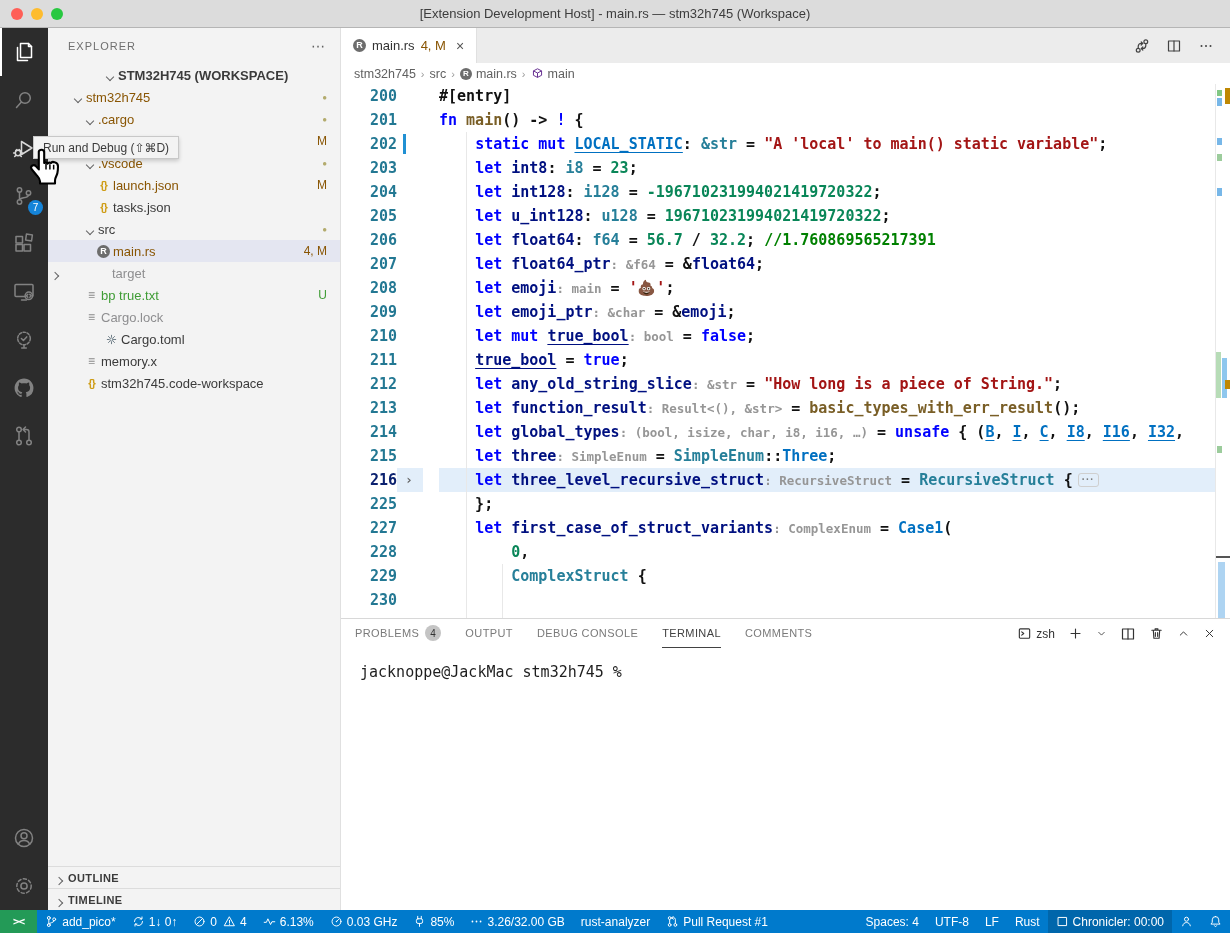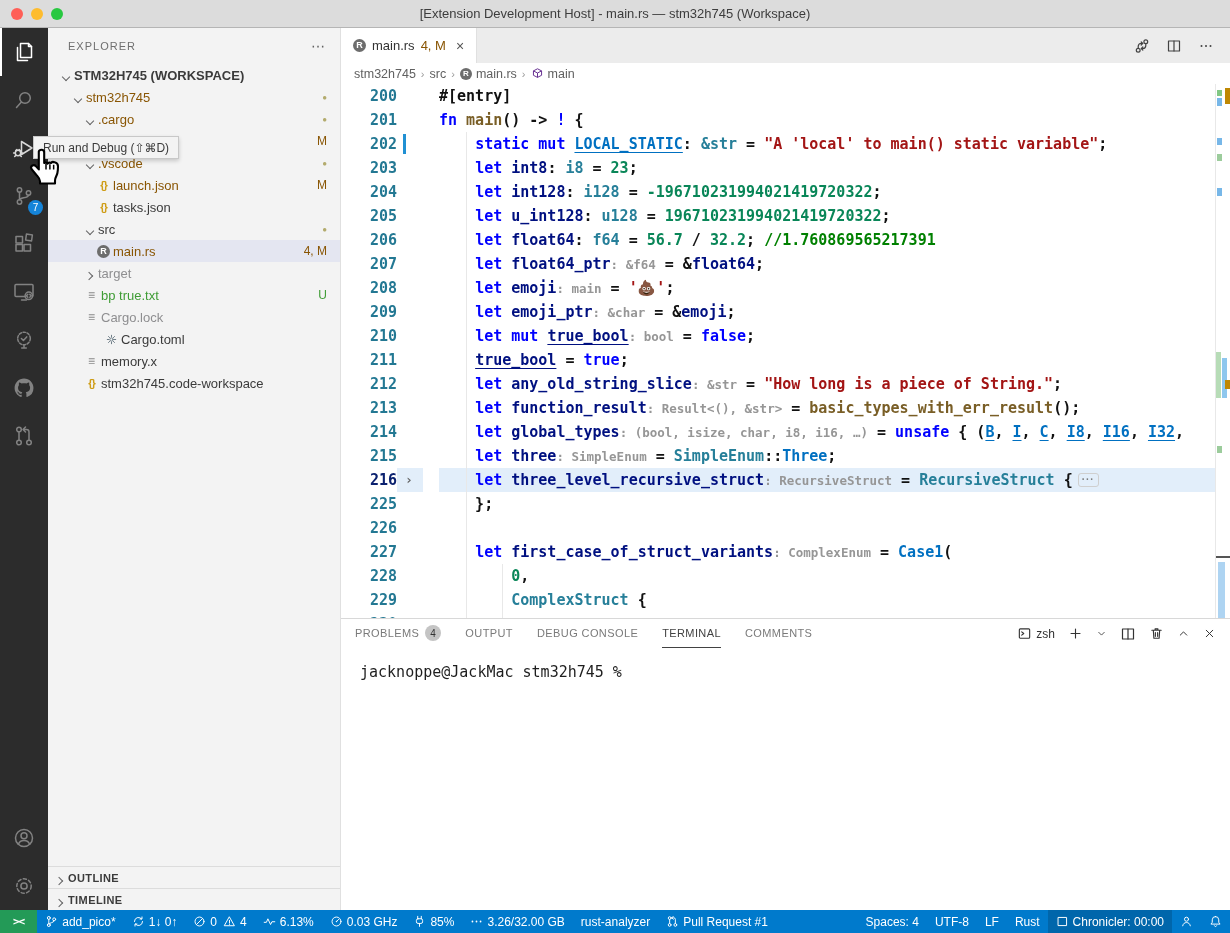--- a/index.html
+++ b/index.html
@@ -218,21 +218,21 @@
           </svg>
         </div>
       </div>
 
     <div class="sidebar">
       <div class="sb-header">
         <span>EXPLORER</span>
         <span class="more">⋯</span>
       </div>
       <div class="tree" id="tree">
-          <div class="trow" style="padding-left: 10px;">
+          <div class="trow" style="padding-left: 10px; margin-left: 44px;">
             <span class="chev exp"></span>
             <span class="lbl" style="color:#3b3b3b;font-weight:700">STM32H745 (WORKSPACE)</span>
           </div>
           <div class="trow" style="padding-left: 22px;">
             <span class="chev exp"></span>
             <span class="lbl" style="color:#895503">stm32h745</span>
             <span class="badge dot">●</span>
           </div>
           <div class="trow" style="padding-left: 34px;">
             <span class="chev exp"></span>
@@ -263,21 +263,21 @@
             <span class="lbl" style="color:#3b3b3b">src</span>
             <span class="badge dot">●</span>
           </div>
           <div class="trow selected" style="padding-left: 46px;">
             <span class="fi">
               <span class="fi-rust">R</span>
             </span>
             <span class="lbl" style="color:#895503">main.rs</span>
             <span class="badge" style="color:#895503">4, M</span>
           </div>
-          <div class="trow" style="padding-left: 34px;">
+          <div class="trow" style=" gap: 48px;">
             <span class="chev col"></span>
             <span class="lbl" style="color:#8e8e90">target</span>
           </div>
           <div class="trow" style="padding-left: 34px;">
             <span class="fi fi-file">≡</span>
             <span class="lbl" style="color:#3f9c35">bp true.txt</span>
             <span class="badge" style="color:#3f9c35">U</span>
           </div>
           <div class="trow" style="padding-left: 34px;">
             <span class="fi fi-file">≡</span>
@@ -378,21 +378,20 @@
           <div class="cline"><span class="cnum">208</span><span class="cdeco"></span><span class="ctext"><span class="tk-p">    </span><span class="tk-k">let</span><span class="tk-p"> </span><span class="tk-v">emoji</span><span class="tk-i">: main</span><span class="tk-p"> = </span><span class="tk-s">'💩'</span><span class="tk-p">;</span></span></div>
           <div class="cline"><span class="cnum">209</span><span class="cdeco"></span><span class="ctext"><span class="tk-p">    </span><span class="tk-k">let</span><span class="tk-p"> </span><span class="tk-v">emoji_ptr</span><span class="tk-i">: &amp;char</span><span class="tk-p"> = &amp;</span><span class="tk-v">emoji</span><span class="tk-p">;</span></span></div>
           <div class="cline"><span class="cnum">210</span><span class="cdeco"></span><span class="ctext"><span class="tk-p">    </span><span class="tk-k">let</span><span class="tk-p"> </span><span class="tk-k">mut</span><span class="tk-p"> </span><span class="tk-v u">true_bool</span><span class="tk-i">: bool</span><span class="tk-p"> = </span><span class="tk-k">false</span><span class="tk-p">;</span></span></div>
           <div class="cline"><span class="cnum">211</span><span class="cdeco"></span><span class="ctext"><span class="tk-p">    </span><span class="tk-v u">true_bool</span><span class="tk-p"> = </span><span class="tk-k">true</span><span class="tk-p">;</span></span></div>
           <div class="cline"><span class="cnum">212</span><span class="cdeco"></span><span class="ctext"><span class="tk-p">    </span><span class="tk-k">let</span><span class="tk-p"> </span><span class="tk-v">any_old_string_slice</span><span class="tk-i">: &amp;str</span><span class="tk-p"> = </span><span class="tk-s">"How long is a piece of String."</span><span class="tk-p">;</span></span></div>
           <div class="cline"><span class="cnum">213</span><span class="cdeco"></span><span class="ctext"><span class="tk-p">    </span><span class="tk-k">let</span><span class="tk-p"> </span><span class="tk-v">function_result</span><span class="tk-i">: Result&lt;(), &amp;str&gt;</span><span class="tk-p"> = </span><span class="tk-f">basic_types_with_err_result</span><span class="tk-p">();</span></span></div>
           <div class="cline"><span class="cnum">214</span><span class="cdeco"></span><span class="ctext"><span class="tk-p">    </span><span class="tk-k">let</span><span class="tk-p"> </span><span class="tk-v">global_types</span><span class="tk-i">: (bool, isize, char, i8, i16, …)</span><span class="tk-p"> = </span><span class="tk-k">unsafe</span><span class="tk-p"> { (</span><span class="tk-c u">B</span><span class="tk-p">, </span><span class="tk-c u">I</span><span class="tk-p">, </span><span class="tk-c u">C</span><span class="tk-p">, </span><span class="tk-c u">I8</span><span class="tk-p">, </span><span class="tk-c u">I16</span><span class="tk-p">, </span><span class="tk-c u">I32</span><span class="tk-p">,</span></span></div>
           <div class="cline"><span class="cnum">215</span><span class="cdeco"></span><span class="ctext"><span class="tk-p">    </span><span class="tk-k">let</span><span class="tk-p"> </span><span class="tk-v">three</span><span class="tk-i">: SimpleEnum</span><span class="tk-p"> = </span><span class="tk-t">SimpleEnum</span><span class="tk-p">::</span><span class="tk-c">Three</span><span class="tk-p">;</span></span></div>
           <div class="cline hl"><span class="cnum">216</span><span class="cdeco"><span class="fold-chev">›</span></span><span class="ctext"><span class="tk-p">    </span><span class="tk-k">let</span><span class="tk-p"> </span><span class="tk-v">three_level_recursive_struct</span><span class="tk-i">: RecursiveStruct</span><span class="tk-p"> = </span><span class="tk-t">RecursiveStruct</span><span class="tk-p"> {</span><span class="foldbox">···</span></span></div>
           <div class="cline"><span class="cnum">225</span><span class="cdeco"></span><span class="ctext"><span class="tk-p">    };</span></span></div>
-          <div class="cline"><span class="cnum">226</span><span class="cdeco"></span><span class="ctext"></span></div>
           <div class="cline"><span class="cnum">227</span><span class="cdeco"></span><span class="ctext"><span class="tk-p">    </span><span class="tk-k">let</span><span class="tk-p"> </span><span class="tk-v">first_case_of_struct_variants</span><span class="tk-i">: ComplexEnum</span><span class="tk-p"> = </span><span class="tk-c">Case1</span><span class="tk-p">(</span></span></div>
           <div class="cline"><span class="cnum">228</span><span class="cdeco"></span><span class="ctext"><span class="tk-p">        </span><span class="tk-n">0</span><span class="tk-p">,</span></span></div>
           <div class="cline"><span class="cnum">229</span><span class="cdeco"></span><span class="ctext"><span class="tk-p">        </span><span class="tk-t">ComplexStruct</span><span class="tk-p"> {</span></span></div>
           <div class="cline"><span class="cnum">230</span><span class="cdeco"></span><span class="ctext"></span></div>
           <div class="iguide" style="left: 125px; top: 48px; height: 486px;"></div>
           <div class="iguide" style="left: 161px; top: 480px; height: 54px;"></div>
           <div class="ruler">
             <div class="rmark" style="top: 4px; left: 9px; width: 6px; height: 16px; background: rgb(191, 136, 3);"></div>
             <div class="rmark" style="top: 6px; left: 1px; width: 5px; height: 6px; background: rgb(129, 199, 132);"></div>
             <div class="rmark" style="top: 14px; left: 1px; width: 5px; height: 8px; background: rgb(119, 183, 232);"></div>

